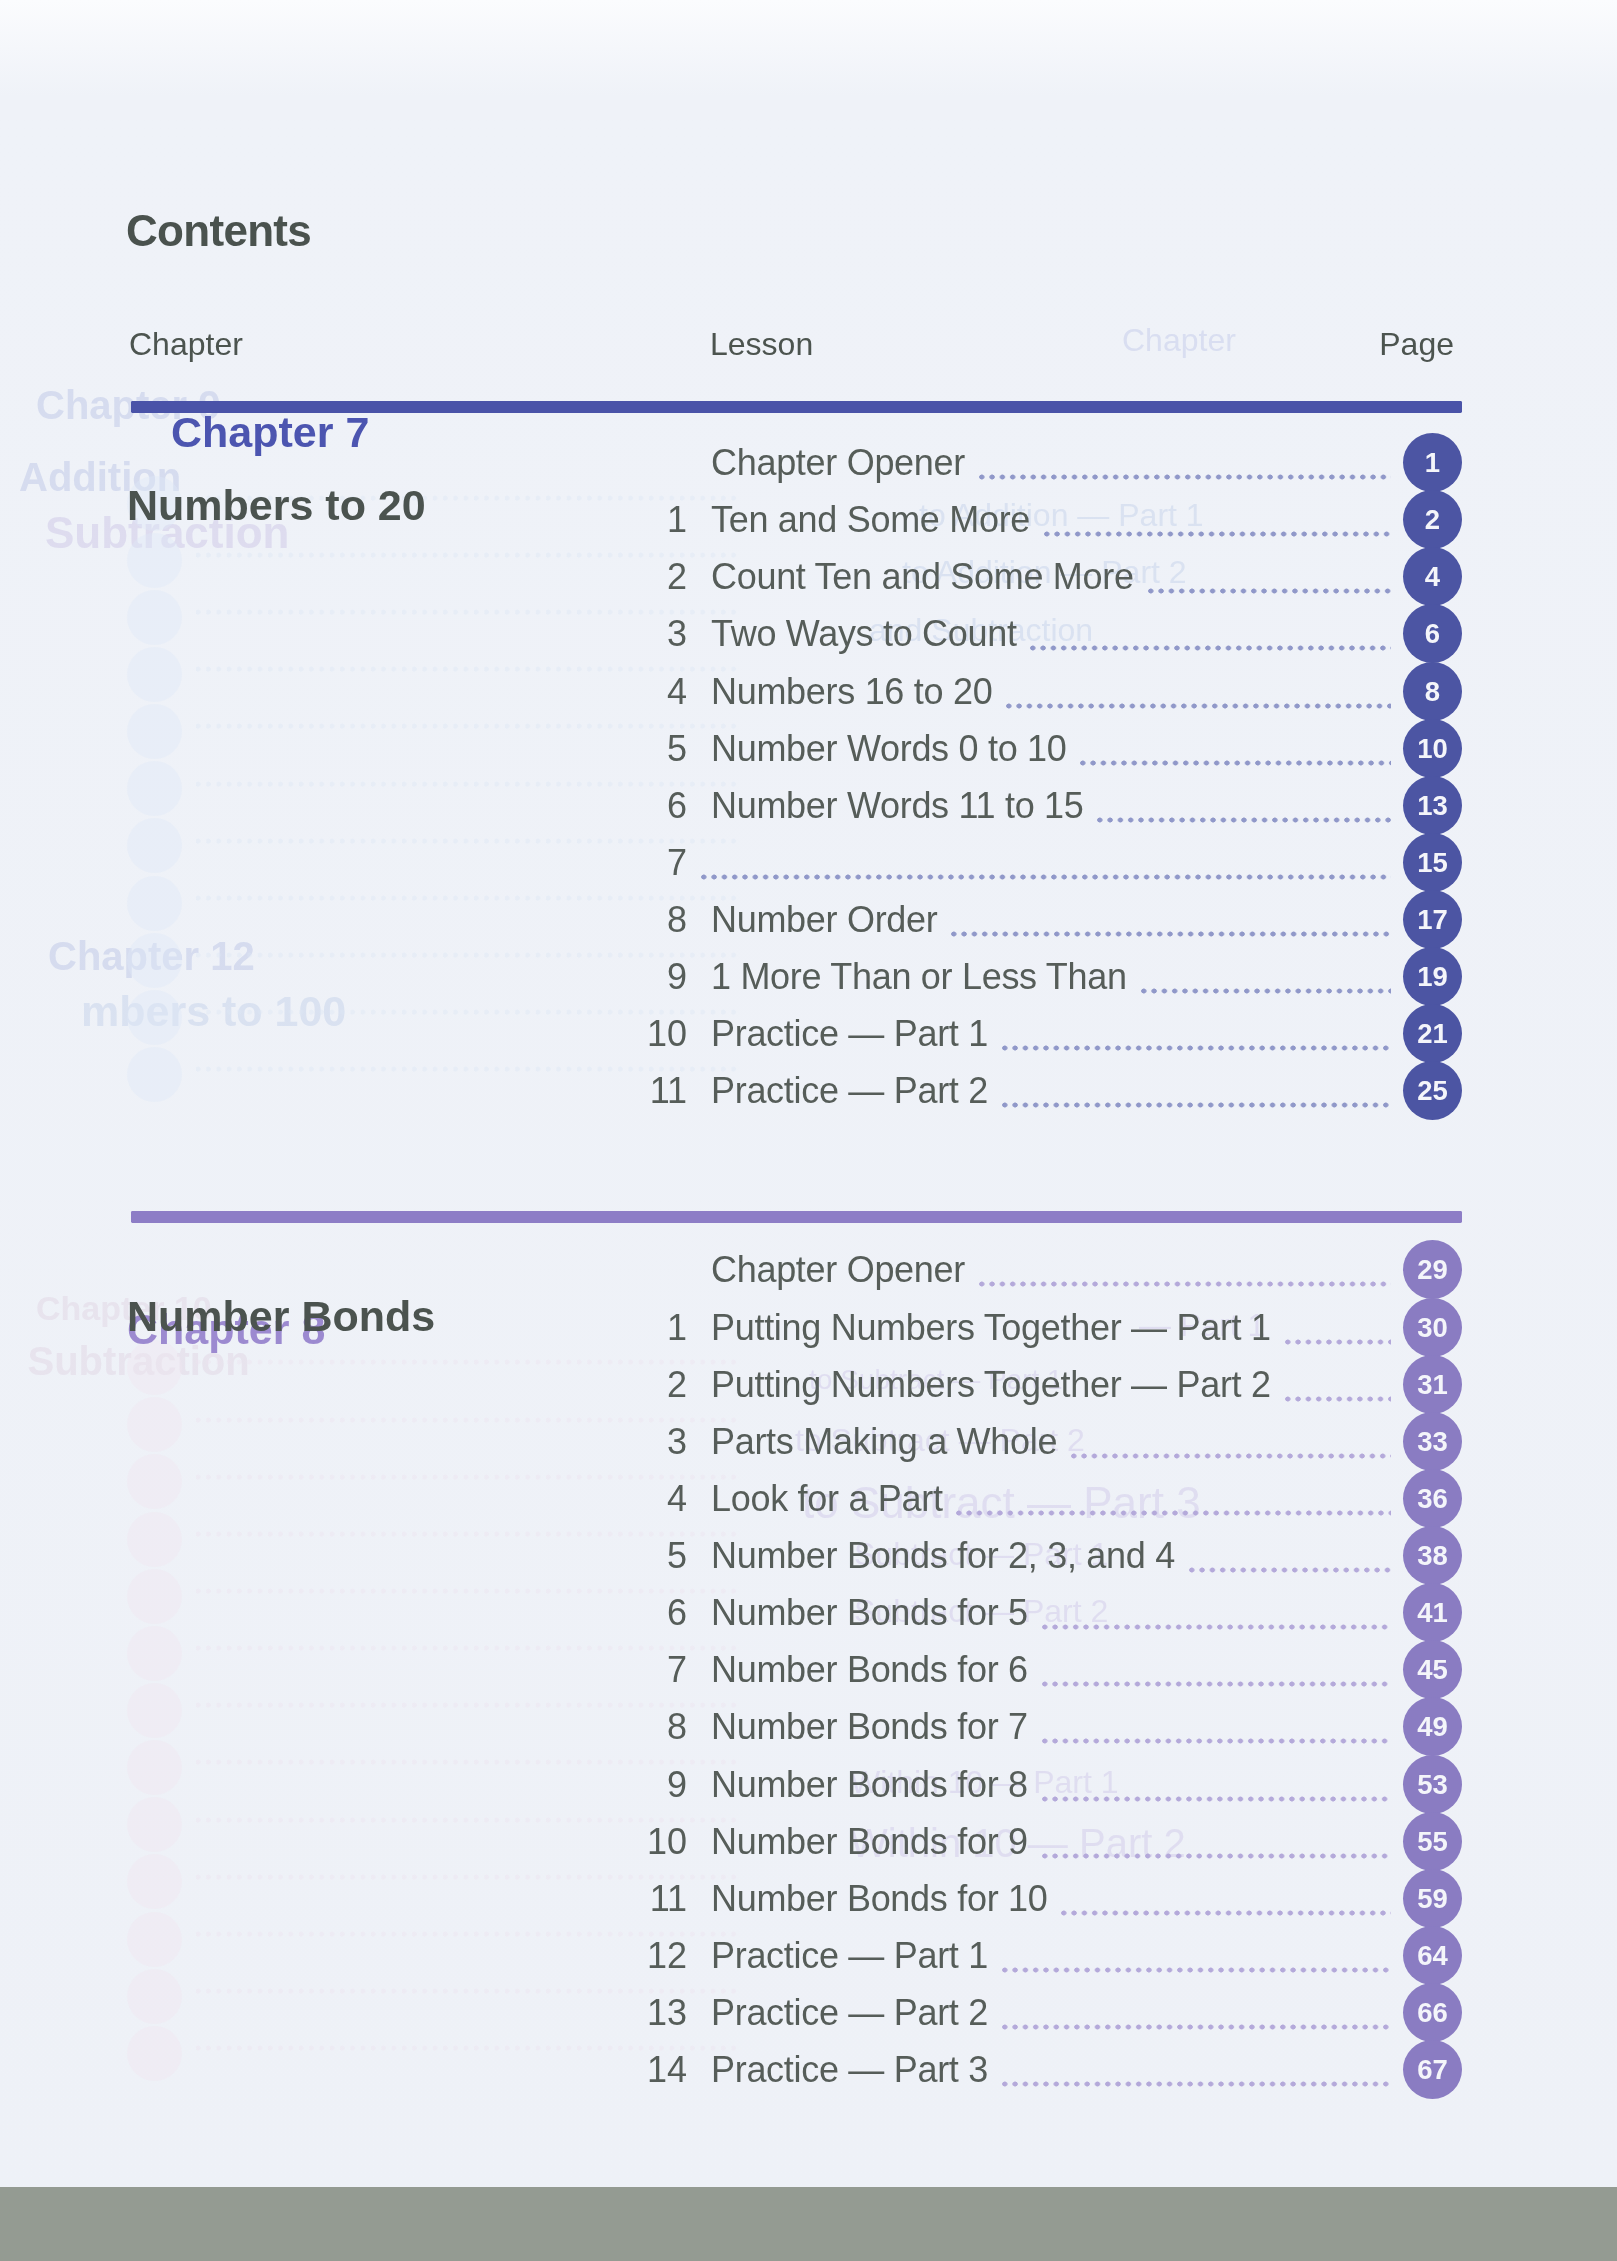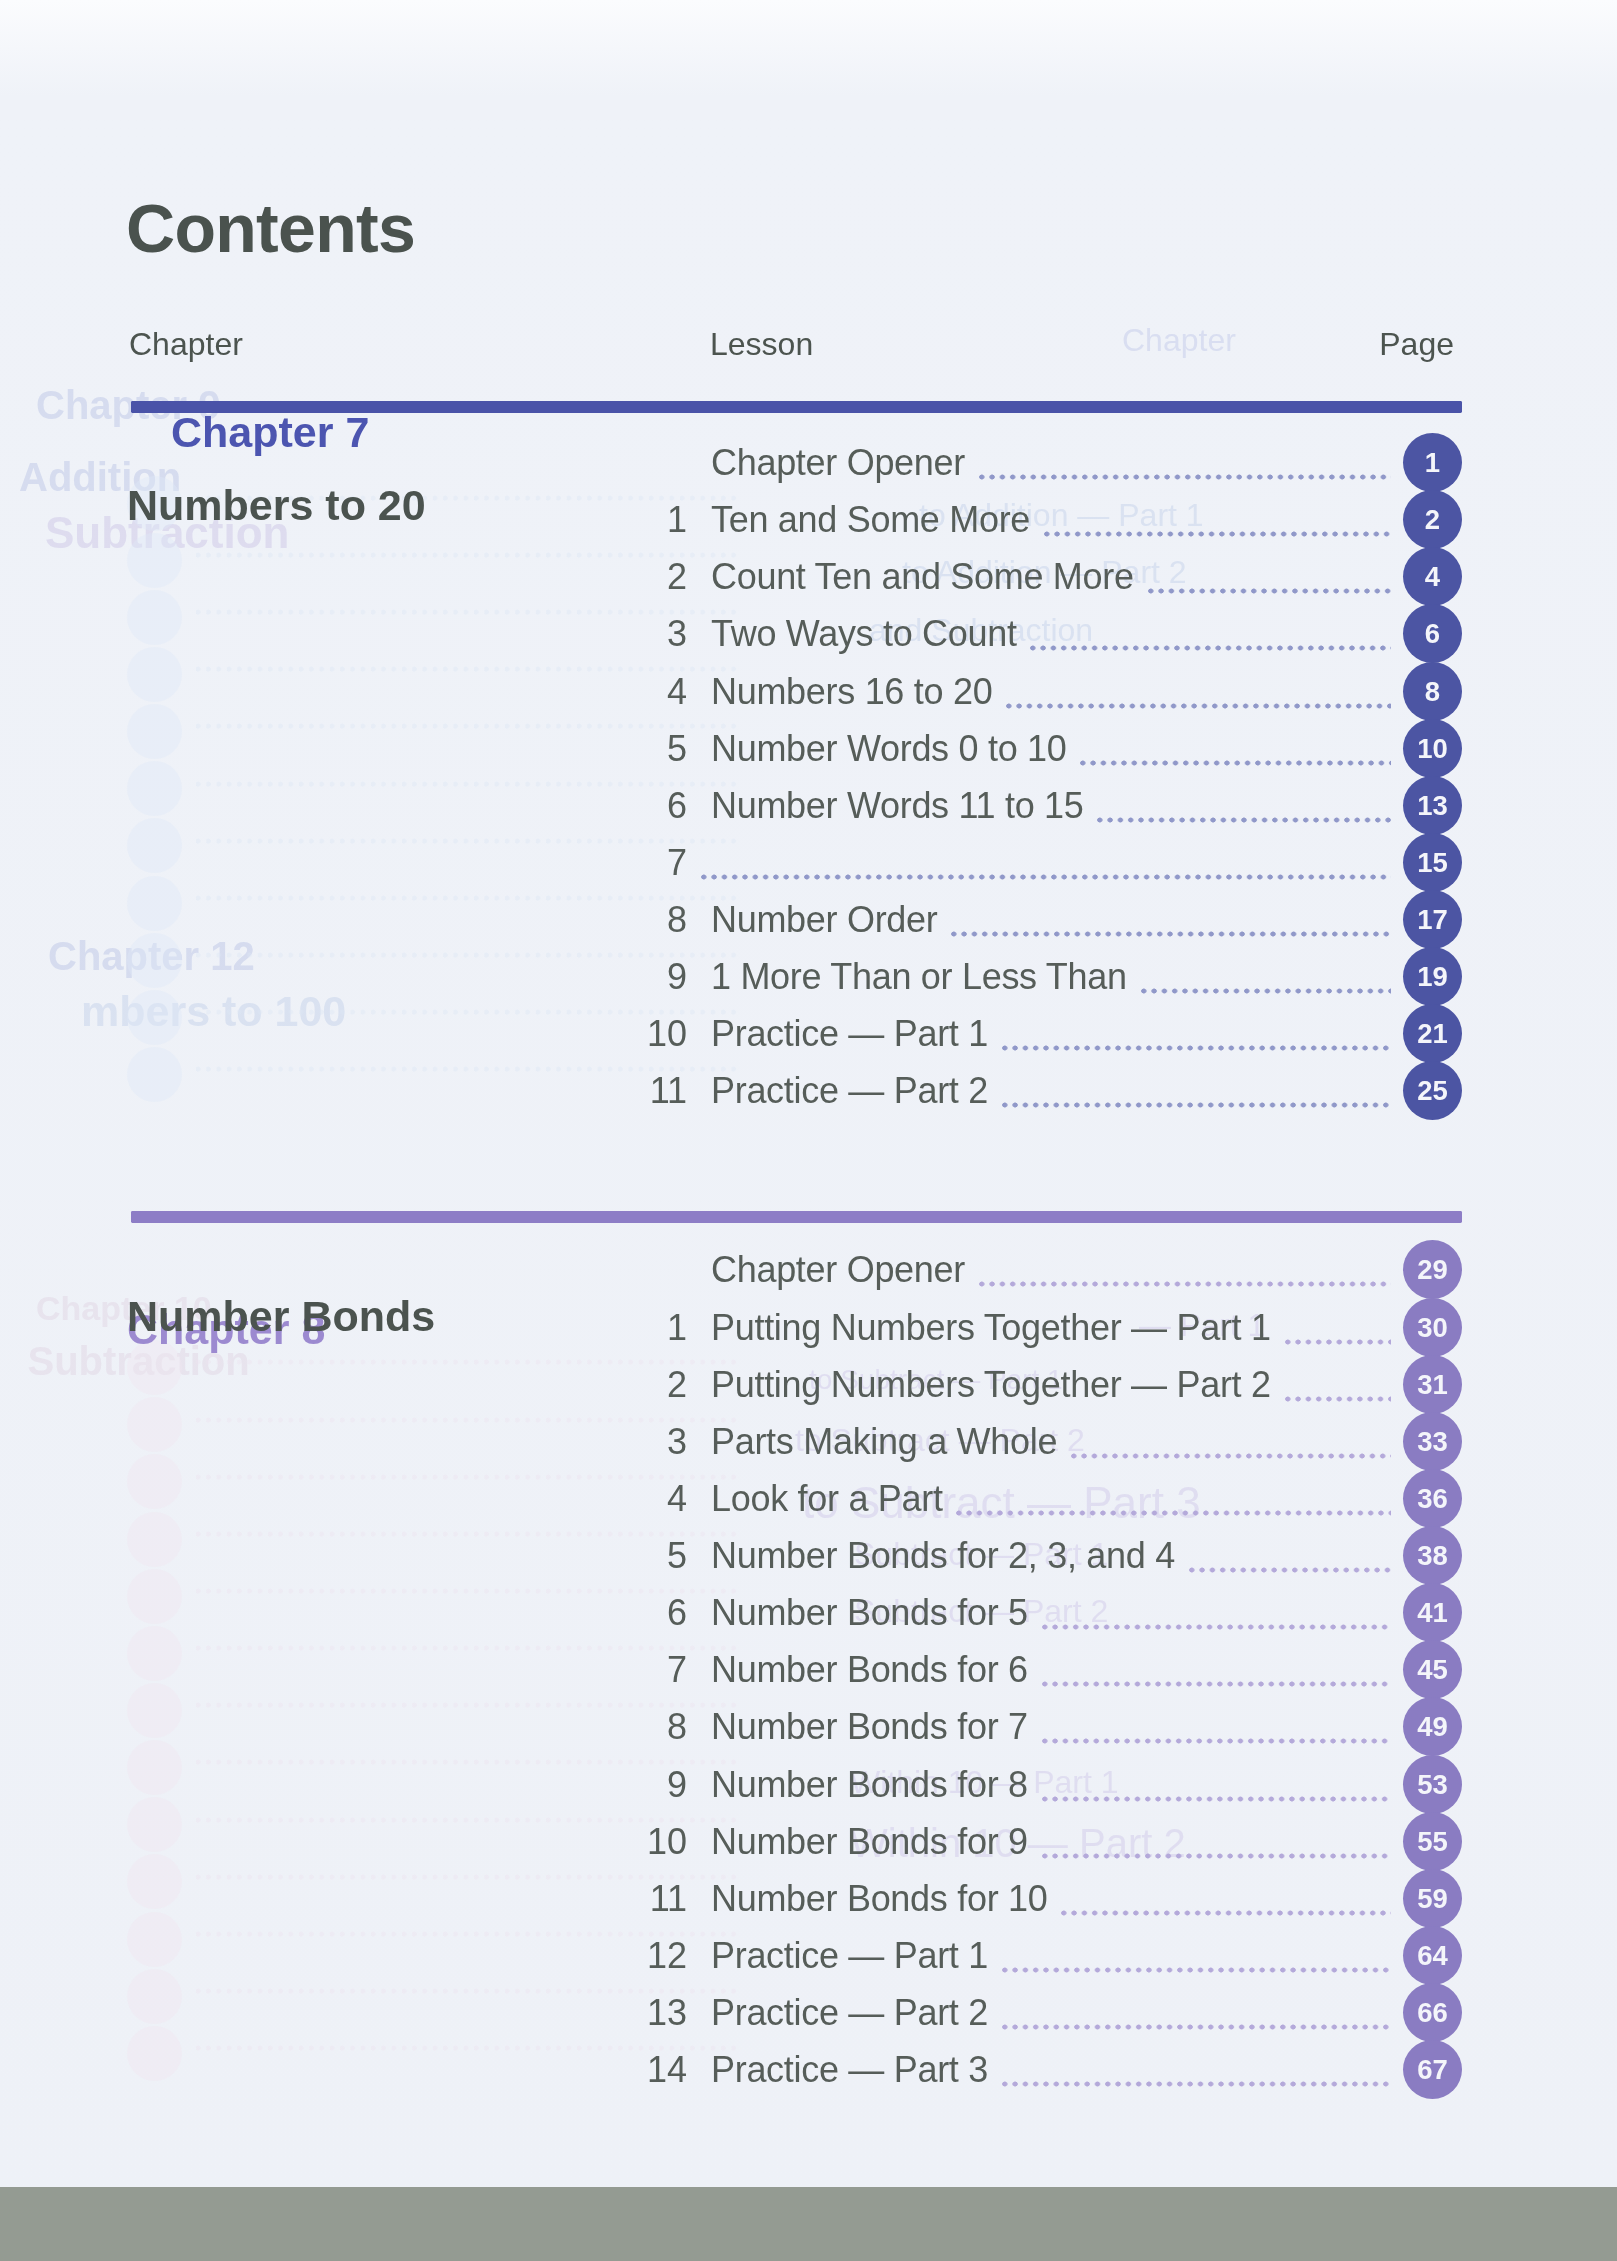--- a/index.html
+++ b/index.html
@@ -1,19 +1,19 @@
 <!DOCTYPE html>
 <html style="font-size:11px"><head>
 <meta charset="utf-8">
 <style>
   html,body{margin:0;padding:0;}
   body{width:1618px;height:2261px;font-family:"Liberation Sans",sans-serif;}
   #page{position:relative;width:1618px;height:2261px;overflow:hidden;
         background:linear-gradient(180deg,#fbfcfe 0px,#eff2f8 96px,#eef1f7 100%);}
-  #page-title{position:absolute;left:126px;top:148px;font-size:68px;font-weight:bold;
+  #page-title{position:absolute;left:126px;top:180px;font-size:44px;font-weight:bold;
               color:#4a524e;letter-spacing:-0.7px;line-height:1;}
   .col-head{position:absolute;top:328px;font-size:32px;color:#4c544f;line-height:1;}
   #h-chapter{left:129px;}
   #h-lesson{left:710px;}
   #h-page{right:164px;}
   .rule{position:absolute;left:131px;width:1331px;height:11.7px;border-radius:1.4px;}
   .chap-label{position:absolute;left:127px;font-size:43px;font-weight:bold;line-height:1.1;}
   .chap-sub{position:absolute;left:127px;font-size:43px;font-weight:bold;color:#4b534f;line-height:1.1;}
   .toc-row{position:absolute;left:633px;width:829px;height:59px;display:flex;align-items:center;}
   .toc-num{width:54px;flex:none;text-align:right;font-size:36px;color:#565d59;}

